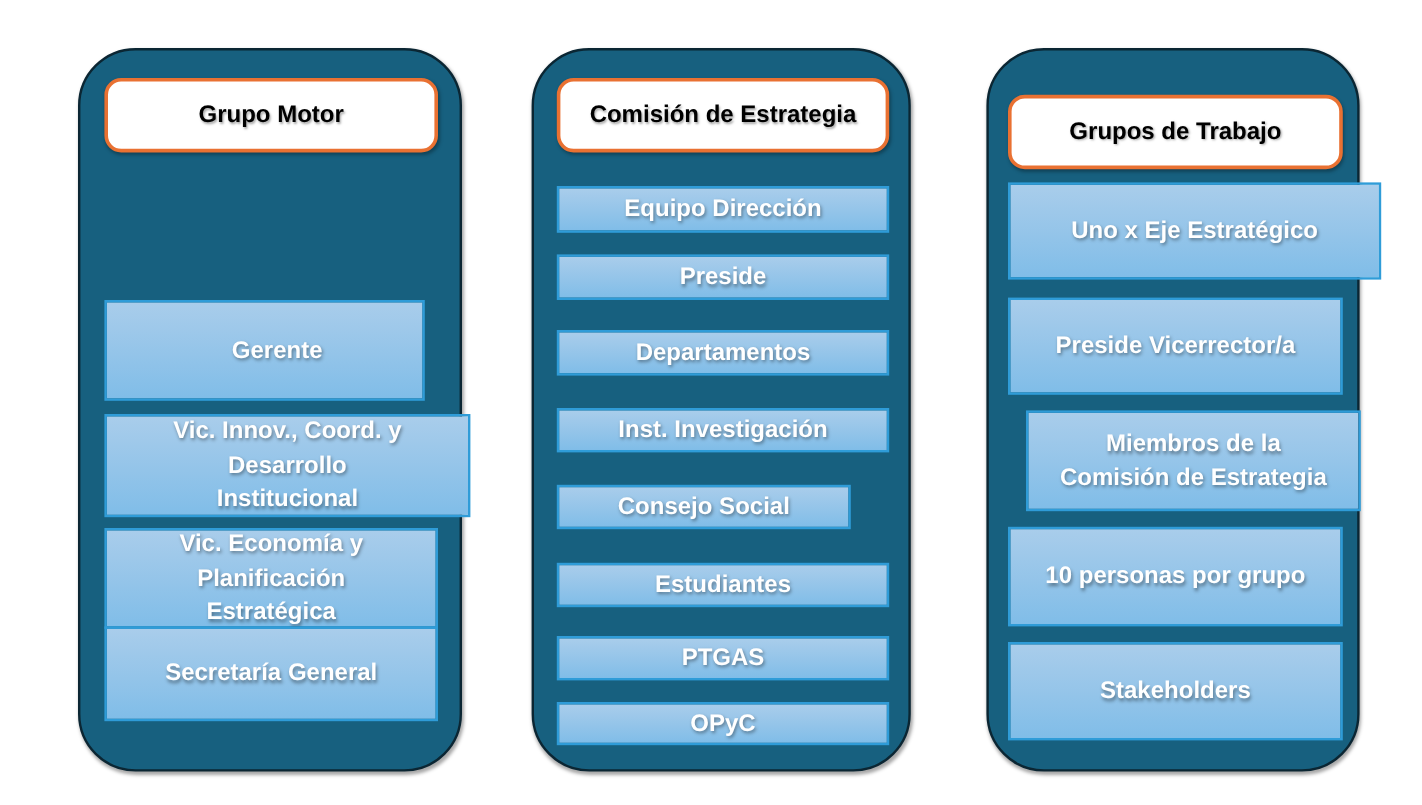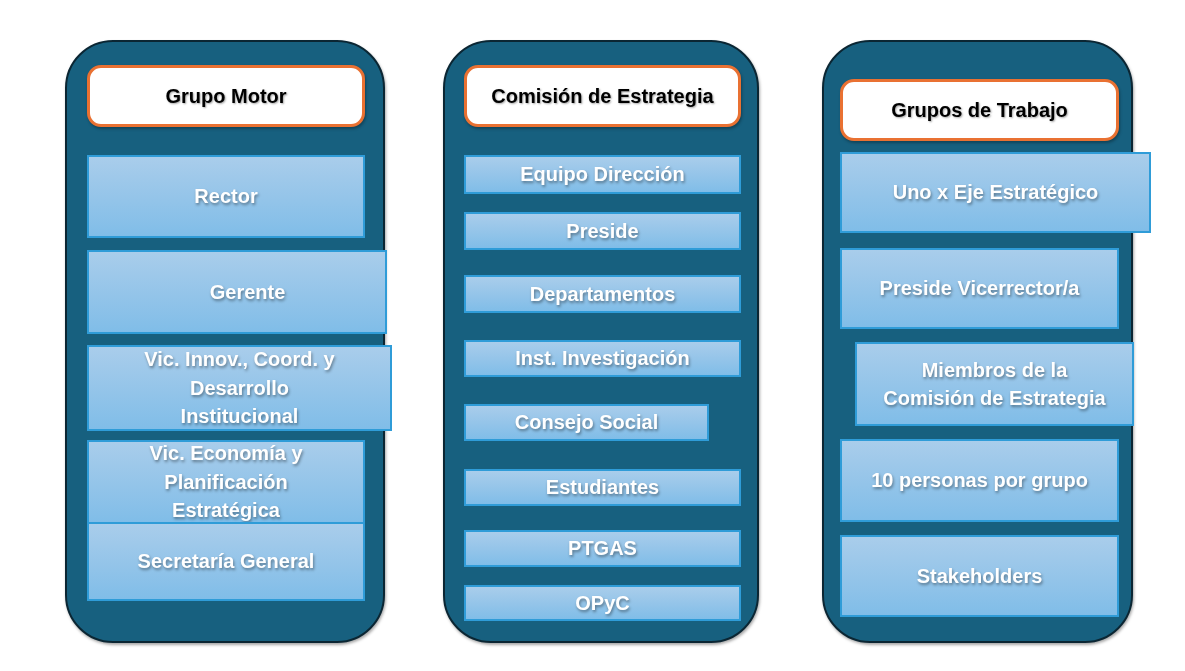--- a/index.html
+++ b/index.html
@@ -63,24 +63,21 @@
 </style>
 </head>
 <body>
 
 <div class="canvas">
 
   <section class="column" style="left:65px; top:40px; width:320px; height:603px;">
     <div class="header" style="left:20px; top:23px; width:278px; height:62px;">
       <span>Grupo Motor</span>
     </div>
-    <div class="item" style="left:20px; top:113px; width:278px; height:83px;">
-      <span>Rector</span>
-    </div>
-    <div class="item" style="left:20px; top:208px; width:300px; height:84px;padding-left:21px;">
+    <div class="item" style="left:20px; top:208px; width:267px; height:84px;padding-left:21px;">
       <span>Gerente</span>
     </div>
     <div class="item" style="left:20px; top:303px; width:305px; height:86px;">
       <span>Vic. Innov., Coord. y
 Desarrollo
 Institucional</span>
     </div>
     <div class="item" style="left:20px; top:398px; width:278px; height:84px;">
       <span>Vic. Economía y
 Planificación

